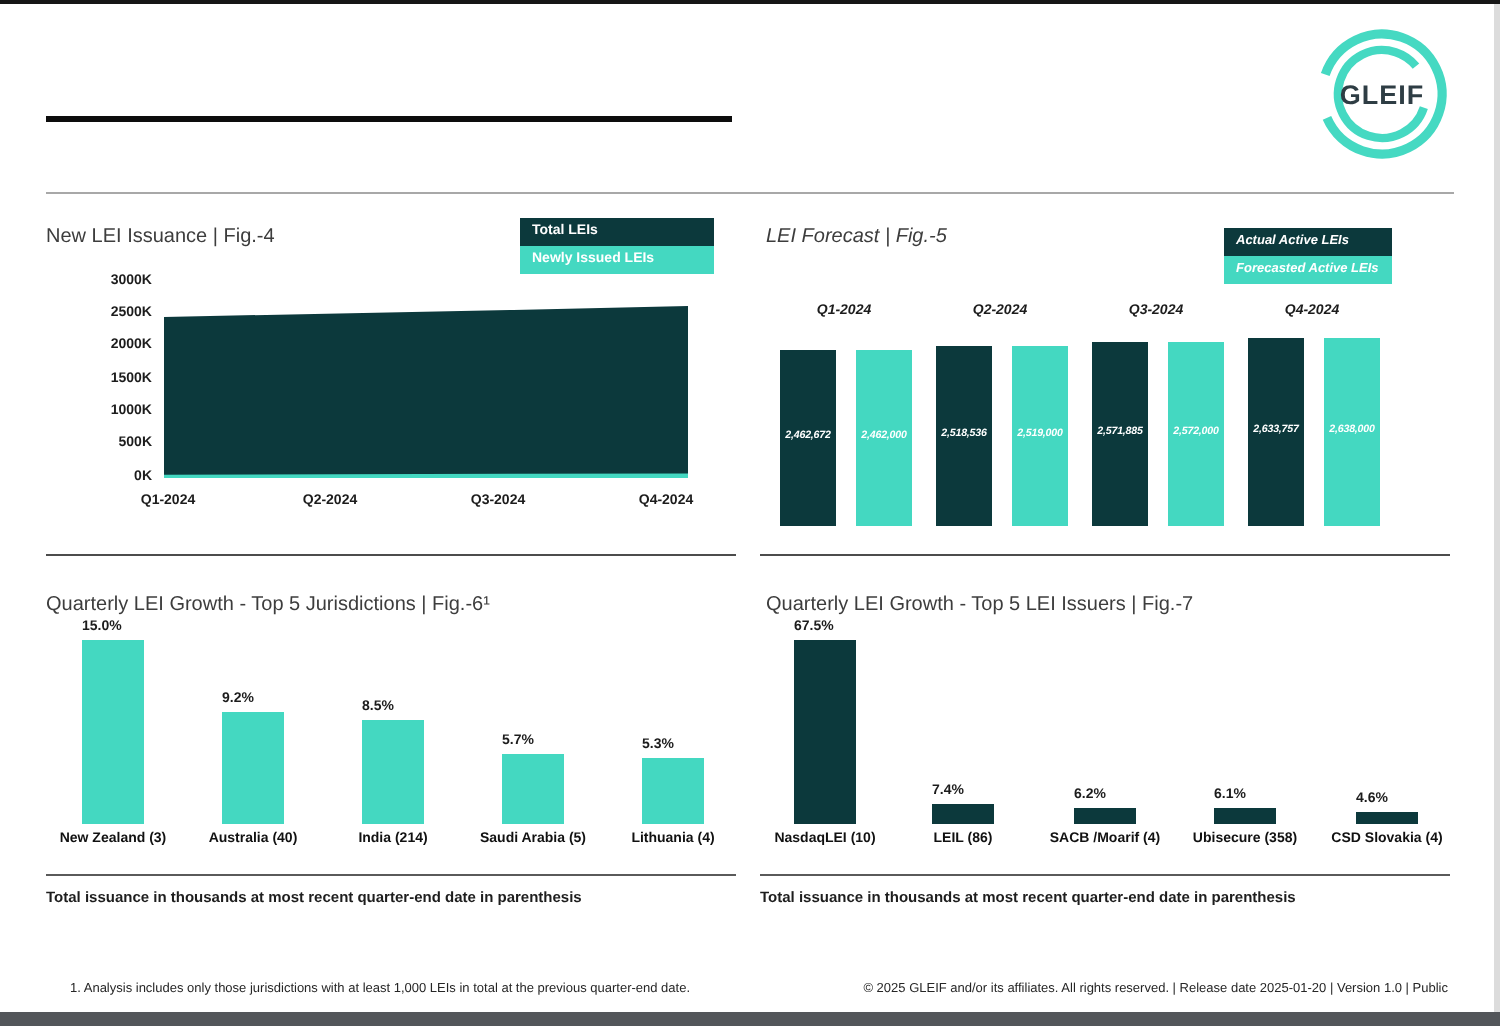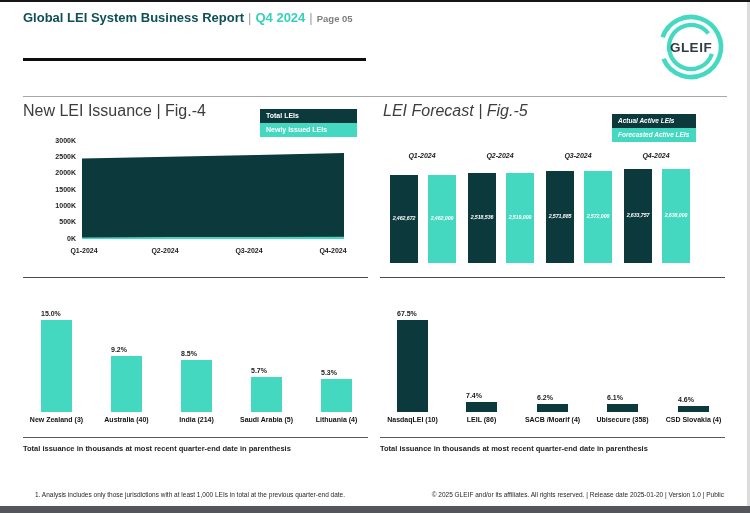--- a/index.html
+++ b/index.html
@@ -17,21 +17,21 @@
   #header-page{font-size:9.5px;color:#7c7f82;}
   #rule-thick{left:23px;top:58px;width:343px;height:3px;background:#0d0d0d;}
   #section-title{left:23px;top:70px;font-size:11px;font-weight:bold;color:#0e4f58;}
   #rule-thin{left:23px;top:96px;width:704px;height:1px;background:#a8a8a8;}
   
   .chart{position:absolute;}
   #c1{left:23px;top:101px;width:345px;height:172px;}
   #c2{left:380px;top:101px;width:347px;height:172px;font-style:italic;}
   #c3{left:23px;top:285px;width:345px;height:150px;}
   #c4{left:380px;top:285px;width:347px;height:150px;}
-  .chart-title{position:absolute;left:0;top:1px;font-size:16px;color:#3d3d3d;white-space:nowrap;}
+  .chart-title{position:absolute;left:0;top:12px;font-size:10px;color:#3d3d3d;white-space:nowrap;}
   #c2 .chart-title,#c4 .chart-title{left:3px;}
   
   .divider{position:absolute;height:1px;background:#4c4c4c;}
   #div-mid-l{left:23px;top:277px;width:345px;}
   #div-mid-r{left:380px;top:277px;width:345px;}
   #div-bot-l{left:23px;top:437px;width:345px;background:#5a5a5a;}
   #div-bot-r{left:380px;top:437px;width:345px;background:#5a5a5a;}
   .note{position:absolute;font-size:7.5px;font-weight:bold;color:#1e1e1e;}
   #note-l{left:23px;top:444px;}
   #note-r{left:380px;top:444px;}
@@ -40,23 +40,20 @@
   #gleif-logo{left:652px;top:8px;width:78px;height:78px;}
 </style>
 </head>
 <body>
 
 <div id="page">
   <div class="abs" id="strip-top"></div>
   <div class="abs" id="strip-right"></div>
   <div class="abs" id="strip-bottom"></div>
 
-  <div class="abs" id="header-line">
-    <span>Global LEI System Business Report</span><span class="sep">|</span><span id="header-period">Q4 2024</span><span class="sep">|</span><span id="header-page">Page 05</span>
-  </div>
 
   <svg class="abs" id="gleif-logo" viewBox="0 0 78 78">
     <circle cx="39" cy="39" r="30" fill="none" stroke="#45d9c2" stroke-width="4.6" stroke-dasharray="166 23" transform="rotate(199 39 39)"></circle>
     <circle cx="39" cy="39" r="22" fill="none" stroke="#45d9c2" stroke-width="4.2" stroke-dasharray="116 23" transform="rotate(18 39 39)"></circle>
     <text x="39" y="44" text-anchor="middle" font-size="13.5" font-weight="bold" fill="#2e3d44" letter-spacing="0.5" font-family="Liberation Sans, sans-serif">GLEIF</text>
   </svg>
 
   <div class="abs" id="rule-thick"></div>
   <div class="abs" id="rule-thin"></div>
 
@@ -108,38 +105,40 @@
       <div style="position: absolute; left: 204px; top: 70px; width: 28px; height: 92px; background: rgb(68, 216, 193);"></div>
       <div style="position: absolute; left: 202px; top: 112px; width: 32px; text-align: center; font-size: 5.3px; font-weight: bold; color: rgb(255, 255, 255); letter-spacing: -0.1px;">2,572,000</div>
       <div style="position: absolute; left: 282px; top: 68px; width: 28px; height: 94px; background: rgb(68, 216, 193);"></div>
       <div style="position: absolute; left: 280px; top: 111px; width: 32px; text-align: center; font-size: 5.3px; font-weight: bold; color: rgb(255, 255, 255); letter-spacing: -0.1px;">2,638,000</div>
     </div>
 
   <div class="divider" id="div-mid-l"></div>
   <div class="divider" id="div-mid-r"></div>
 
   <div class="chart" id="c3">
+    <div class="chart-title">Quarterly LEI Growth - Top 5 Jurisdictions | Fig.-6¹</div>
   <div style="position: absolute; left: 18px; top: 35px; width: 31px; height: 92px; background: rgb(68, 216, 193);"></div>
       <div style="position: absolute; left: 18px; top: 25px; width: 42px; font-size: 7px; font-weight: bold; color: rgb(28, 28, 28);">15.0%</div>
       <div style="position: absolute; left: -3.5px; top: 131px; width: 74px; text-align: center; font-size: 7px; font-weight: bold; color: rgb(17, 17, 17);">New Zealand (3)</div>
       <div style="position: absolute; left: 88px; top: 71px; width: 31px; height: 56px; background: rgb(68, 216, 193);"></div>
       <div style="position: absolute; left: 88px; top: 61px; width: 42px; font-size: 7px; font-weight: bold; color: rgb(28, 28, 28);">9.2%</div>
       <div style="position: absolute; left: 66.5px; top: 131px; width: 74px; text-align: center; font-size: 7px; font-weight: bold; color: rgb(17, 17, 17);">Australia (40)</div>
       <div style="position: absolute; left: 158px; top: 75px; width: 31px; height: 52px; background: rgb(68, 216, 193);"></div>
       <div style="position: absolute; left: 158px; top: 65px; width: 42px; font-size: 7px; font-weight: bold; color: rgb(28, 28, 28);">8.5%</div>
       <div style="position: absolute; left: 136.5px; top: 131px; width: 74px; text-align: center; font-size: 7px; font-weight: bold; color: rgb(17, 17, 17);">India (214)</div>
       <div style="position: absolute; left: 228px; top: 92px; width: 31px; height: 35px; background: rgb(68, 216, 193);"></div>
       <div style="position: absolute; left: 228px; top: 82px; width: 42px; font-size: 7px; font-weight: bold; color: rgb(28, 28, 28);">5.7%</div>
       <div style="position: absolute; left: 206.5px; top: 131px; width: 74px; text-align: center; font-size: 7px; font-weight: bold; color: rgb(17, 17, 17);">Saudi Arabia (5)</div>
       <div style="position: absolute; left: 298px; top: 94px; width: 31px; height: 33px; background: rgb(68, 216, 193);"></div>
       <div style="position: absolute; left: 298px; top: 84px; width: 42px; font-size: 7px; font-weight: bold; color: rgb(28, 28, 28);">5.3%</div>
       <div style="position: absolute; left: 276.5px; top: 131px; width: 74px; text-align: center; font-size: 7px; font-weight: bold; color: rgb(17, 17, 17);">Lithuania (4)</div>
     </div>
 
   <div class="chart" id="c4">
+    <div class="chart-title">Quarterly LEI Growth - Top 5 LEI Issuers | Fig.-7</div>
   <div style="position: absolute; left: 17px; top: 35px; width: 31px; height: 92px; background: rgb(12, 57, 60);"></div>
       <div style="position: absolute; left: 17px; top: 25px; width: 42px; font-size: 7px; font-weight: bold; color: rgb(28, 28, 28);">67.5%</div>
       <div style="position: absolute; left: -4.5px; top: 131px; width: 74px; text-align: center; font-size: 7px; font-weight: bold; color: rgb(17, 17, 17);">NasdaqLEI (10)</div>
       <div style="position: absolute; left: 86px; top: 117px; width: 31px; height: 10px; background: rgb(12, 57, 60);"></div>
       <div style="position: absolute; left: 86px; top: 107px; width: 42px; font-size: 7px; font-weight: bold; color: rgb(28, 28, 28);">7.4%</div>
       <div style="position: absolute; left: 64.5px; top: 131px; width: 74px; text-align: center; font-size: 7px; font-weight: bold; color: rgb(17, 17, 17);">LEIL (86)</div>
       <div style="position: absolute; left: 157px; top: 119px; width: 31px; height: 8px; background: rgb(12, 57, 60);"></div>
       <div style="position: absolute; left: 157px; top: 109px; width: 42px; font-size: 7px; font-weight: bold; color: rgb(28, 28, 28);">6.2%</div>
       <div style="position: absolute; left: 135.5px; top: 131px; width: 74px; text-align: center; font-size: 7px; font-weight: bold; color: rgb(17, 17, 17);">SACB /Moarif (4)</div>
       <div style="position: absolute; left: 227px; top: 119px; width: 31px; height: 8px; background: rgb(12, 57, 60);"></div>

